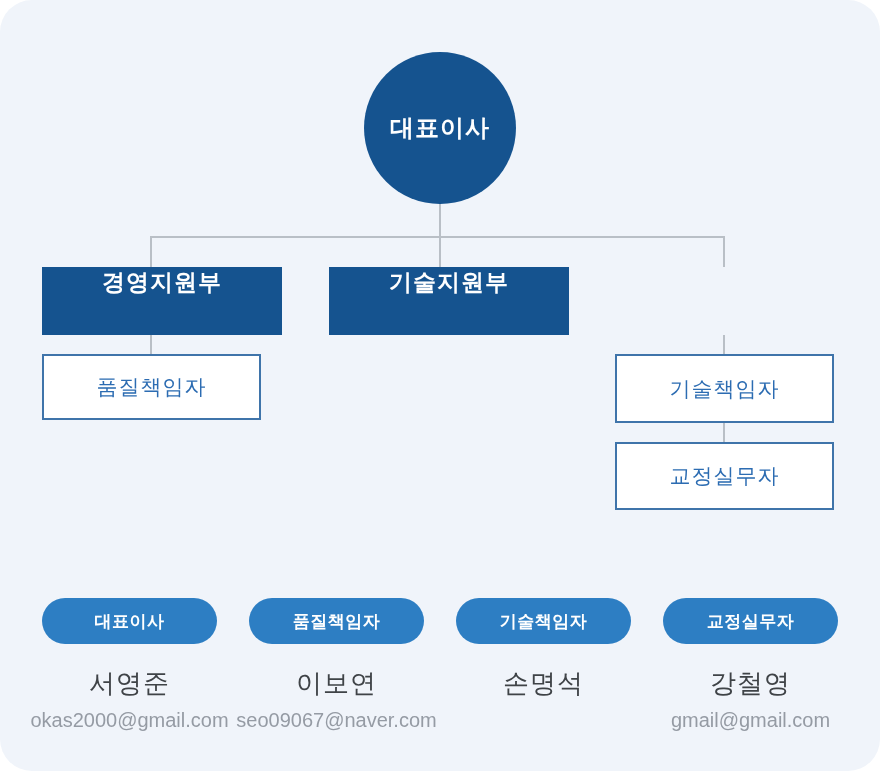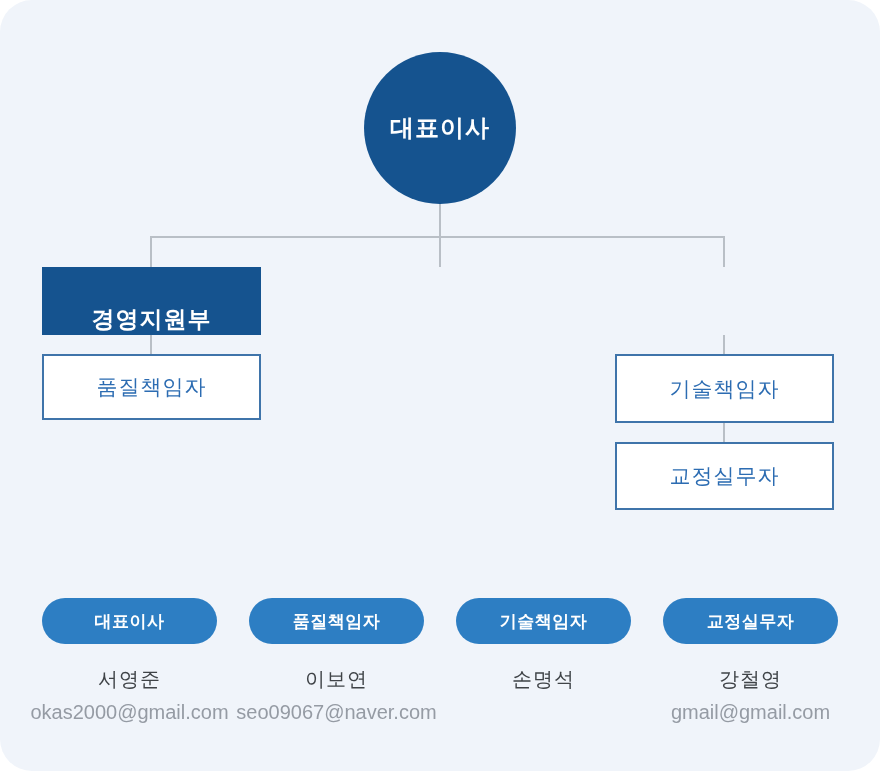--- a/index.html
+++ b/index.html
@@ -34,27 +34,27 @@
 
   .line {
     position: absolute;
     background: #b9bfc6;
   }
   .line.v { width: 2px; }
   .line.h { height: 2px; }
 
   .dept-box {
     position: absolute;
-    width: 219px; height: 68px;
+    width: 240px; height: 68px;
     background: #15538f;
     color: #ffffff;
     font-size: 23px;
     font-weight: bold;
     display: flex;
-    align-items: flex-end;
+    align-items: flex-start;
     justify-content: center;
     letter-spacing: 1px;
   }
   .dept-1 { left: 42px;  top: 267px; }
   .dept-2 { left: 329px; top: 267px; }
   .dept-3 { left: 615px; top: 267px; }
 
   .role-box {
     position: absolute;
     width: 215px;
@@ -102,21 +102,21 @@
     color: #ffffff;
     font-size: 17px;
     font-weight: bold;
     display: flex;
     align-items: center;
     justify-content: center;
     letter-spacing: 0.5px;
   }
   .contact-name {
     margin-top: 22px;
-    font-size: 20px;
+    font-size: 26px;
     color: #3f4347;
     letter-spacing: 1px;
   }
   .contact-email {
     margin-top: 8px;
     font-size: 20px;
     color: #959ba4;
   }
 </style>
 </head>
@@ -132,20 +132,23 @@
   <div class="line v ln-child-l"></div>
   <div class="line v ln-child-r1"></div>
   <div class="line v ln-child-r2"></div>
 
   <div class="circle">
     <span>대표이사</span>
   </div>
 
   <div class="dept-box dept-1">
     <span>경영지원부</span>
+  </div>
+  <div class="dept-box dept-2">
+    <span>기술지원부</span>
   </div>
 
   <div class="role-box role-1">
     <span>품질책임자</span>
   </div>
   <div class="role-box role-2">
     <span>기술책임자</span>
   </div>
   <div class="role-box role-3">
     <span>교정실무자</span>

